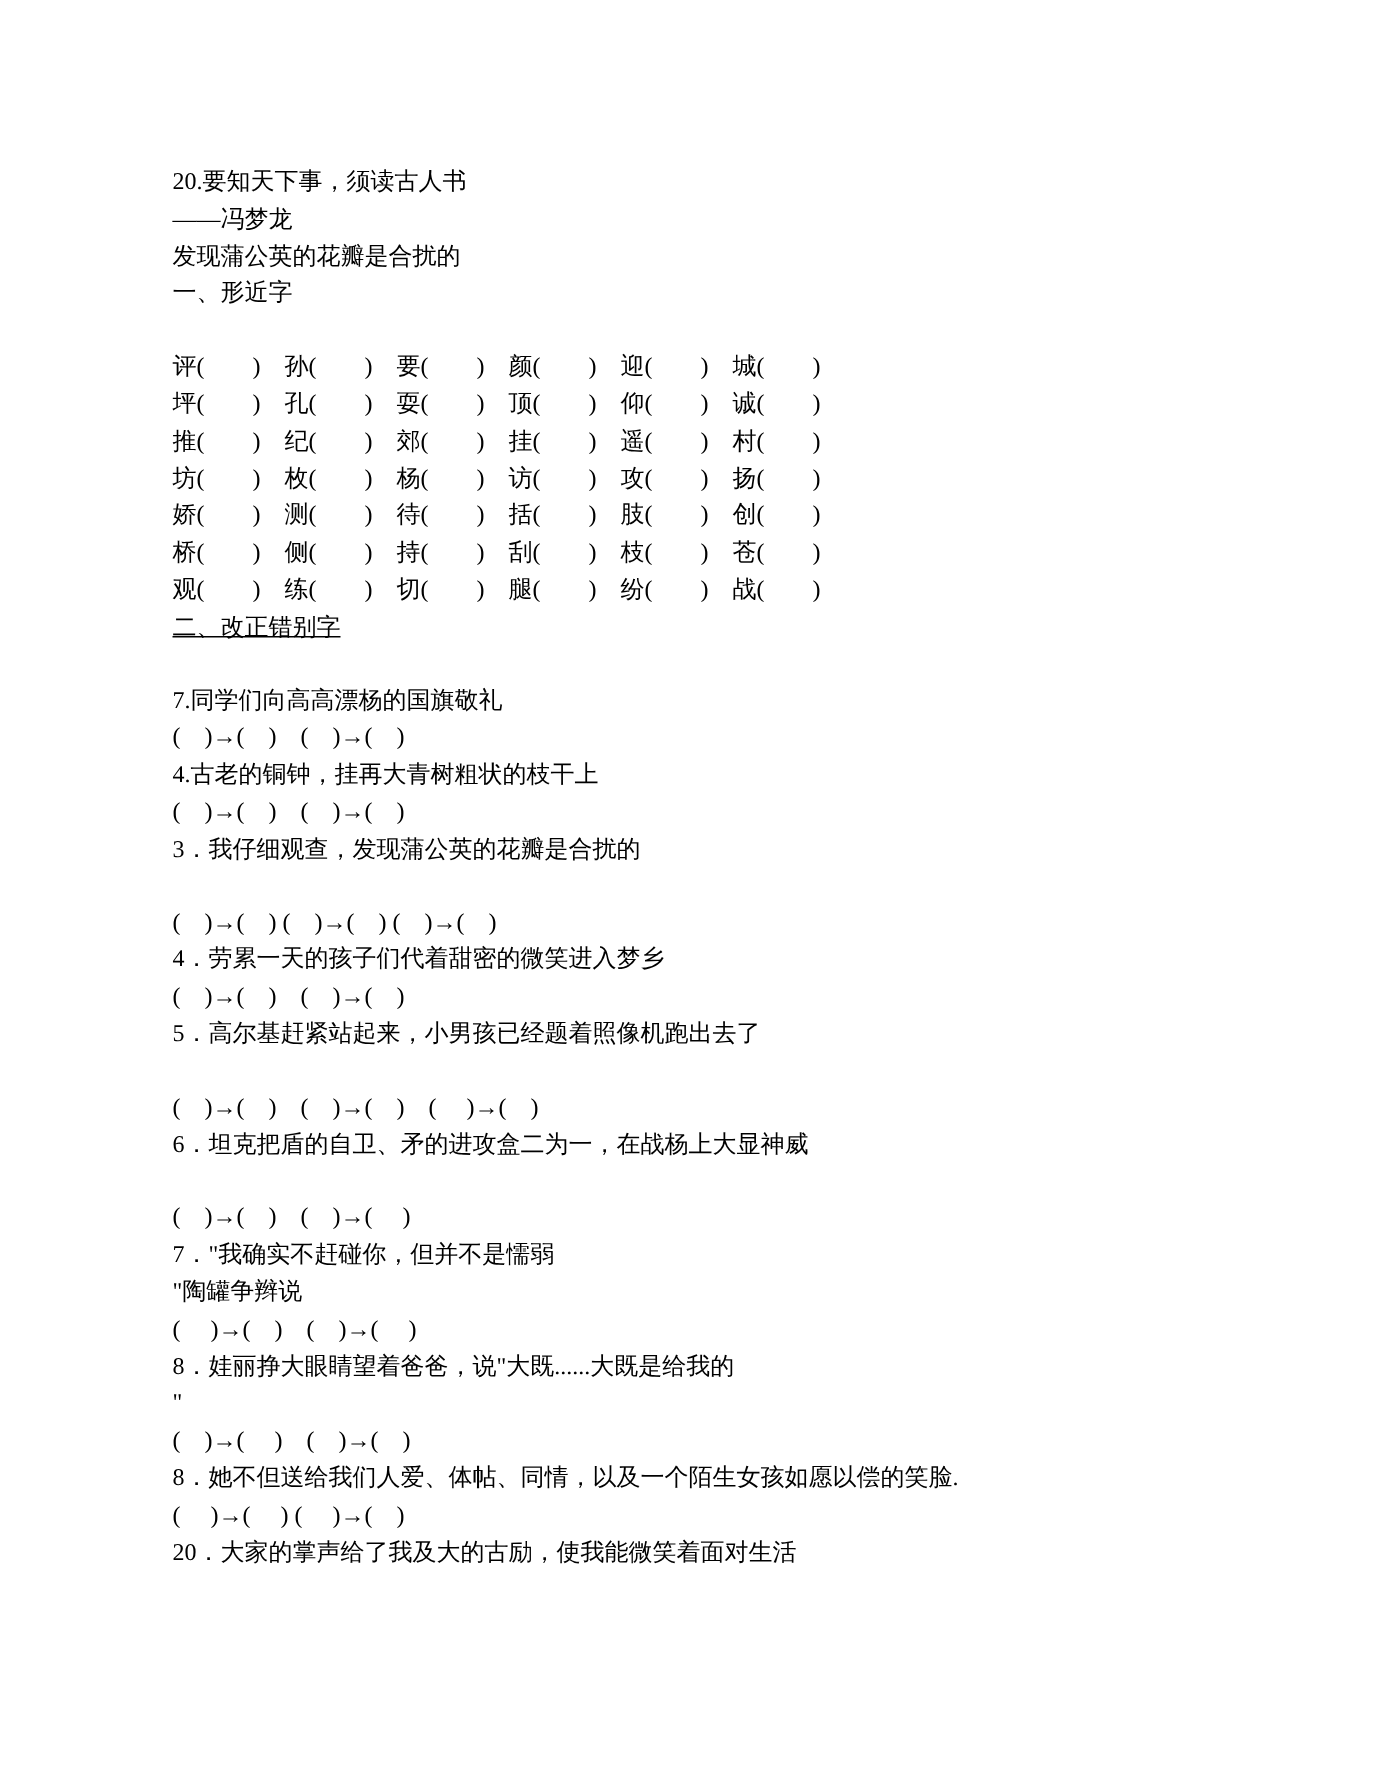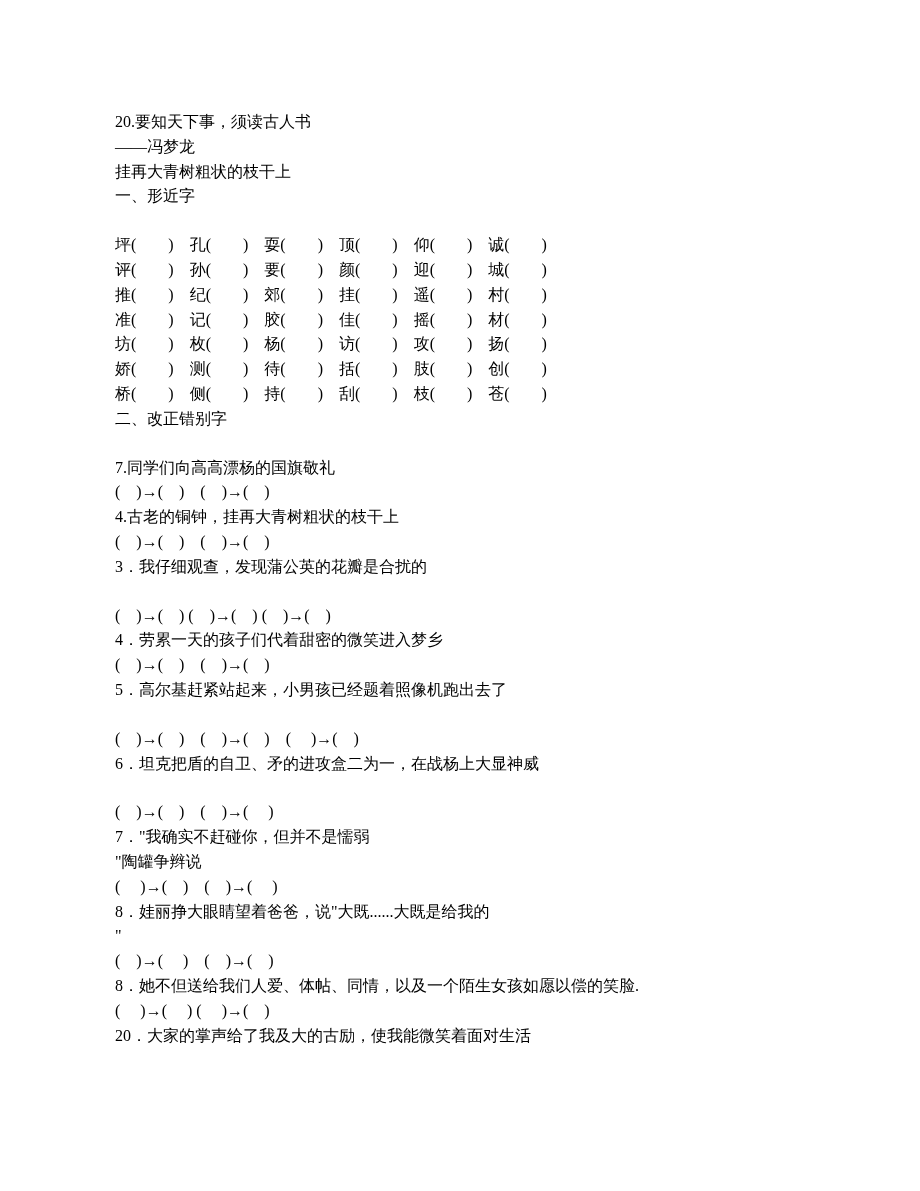--- a/index.html
+++ b/index.html
@@ -8,42 +8,42 @@
     line-height: 1.55;
     color: #000;
     background: #fff;
     margin: 0;
     padding: 110px 110px 40px 115px;
     width: 920px;
     box-sizing: border-box;
   }
   .line { white-space: pre; }
   .hdr { margin-bottom: 0; }
-  .sec { margin-top: 0; }
+  .sec { margin-top: 0; text-decoration: underline; }
   .blank-row { height: 24px; }
   p { margin:0; }
 </style>
 </head>
 <body>
 
 <p class="line hdr">20.要知天下事，须读古人书</p>
 <p class="line hdr">——冯梦龙</p>
-<p class="line hdr">挂再大青树粗状的枝干上</p>
+<p class="line hdr">发现蒲公英的花瓣是合扰的</p>
 <p class="line hdr">一、形近字</p>
 
 <div class="blank-row"></div>
 
 <div id="char-grid">
+    <p class="line">评(　　)　孙(　　)　要(　　)　颜(　　)　迎(　　)　城(　　)　</p>
     <p class="line">坪(　　)　孔(　　)　耍(　　)　顶(　　)　仰(　　)　诚(　　)　</p>
-    <p class="line">评(　　)　孙(　　)　要(　　)　颜(　　)　迎(　　)　城(　　)　</p>
     <p class="line">推(　　)　纪(　　)　郊(　　)　挂(　　)　遥(　　)　村(　　)　</p>
-    <p class="line">准(　　)　记(　　)　胶(　　)　佳(　　)　摇(　　)　材(　　)　</p>
     <p class="line">坊(　　)　枚(　　)　杨(　　)　访(　　)　攻(　　)　扬(　　)　</p>
     <p class="line">娇(　　)　测(　　)　待(　　)　括(　　)　肢(　　)　创(　　)　</p>
     <p class="line">桥(　　)　侧(　　)　持(　　)　刮(　　)　枝(　　)　苍(　　)　</p>
+    <p class="line">观(　　)　练(　　)　切(　　)　腿(　　)　纷(　　)　战(　　)　</p>
   </div>
 
 <p class="line sec">二、改正错别字</p>
 
 <div class="blank-row"></div>
 
 <p class="line">7.同学们向高高漂杨的国旗敬礼</p>
 <p class="line">(　)→(　)　(　)→(　)</p>
 <p class="line">4.古老的铜钟，挂再大青树粗状的枝干上</p>
 <p class="line">(　)→(　)　(　)→(　)</p>

